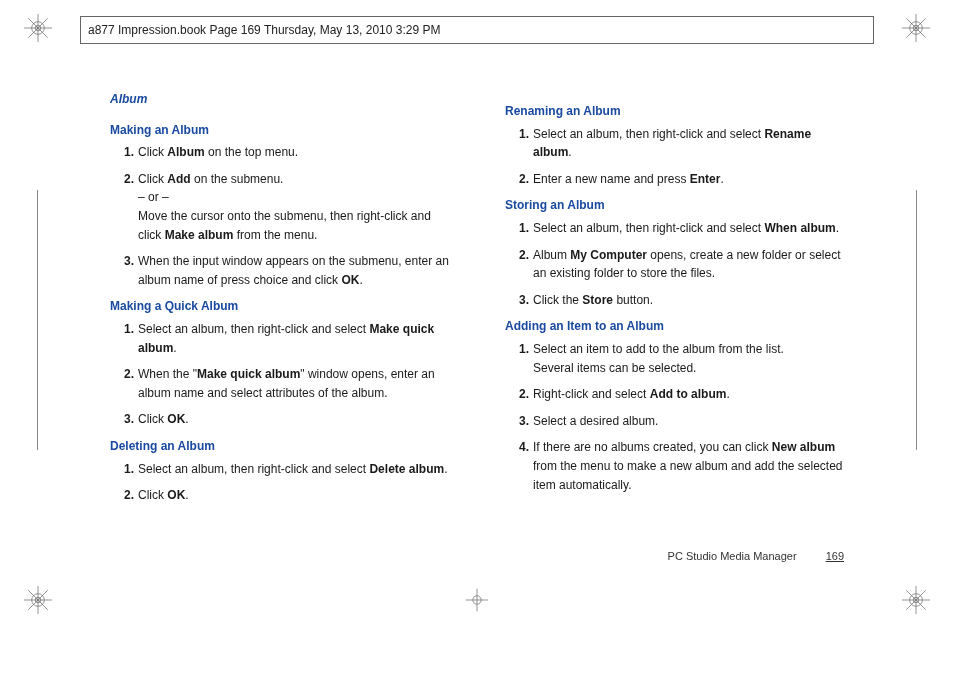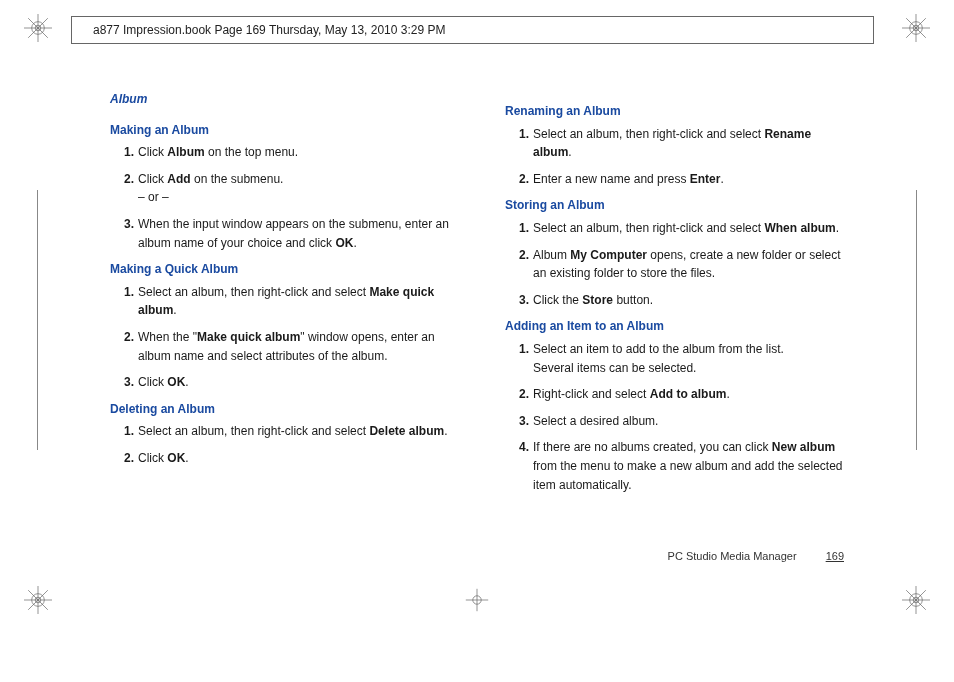--- a/index.html
+++ b/index.html
@@ -33,24 +33,24 @@
     width: 1px;
     background: #888;
     height: 260px;
   }
   .side-line-left { left: 37px; top: 190px; }
   .side-line-right { right: 37px; top: 190px; }
 
   .header-box {
     position: absolute;
     top: 16px;
-    left: 71px;
+    left: 80px;
     right: 80px;
     border: 1px solid #666;
-    padding: 6px 21px;
+    padding: 6px 7px;
     font-size: 12px;
     color: #222;
     background: #fff;
   }
 
   .page-frame {
     position: absolute;
     top: 90px;
     left: 110px;
     right: 110px;
@@ -177,23 +177,24 @@
     <div class="h-album">Album</div>
 
     <div class="h-sub first">Making an Album</div>
     <ol class="steps">
       <li><span class="num">1.</span>
         <span class="steptext"><span>Click </span><b>Album</b><span> on the top menu.</span></span>
       </li>
       <li><span class="num">2.</span>
         <span class="steptext"><span>Click </span><b>Add</b><span> on the submenu.</span></span>
         <div class="subtext">– or –</div>
-      </li>
-      <li><span class="num">3.</span>
-        <span class="steptext"><span>When the input window appears on the submenu, enter an album name of your choice and click </span><b>OK</b><span>.</span></span>
+        <div class="subtext"><span>Move the cursor onto the submenu, then right-click and click </span><b>Make album</b><span> from the menu.</span></div>
+      </li>
+      <li><span class="num">3.</span>
+        <span class="steptext"><span>When the input window appears on the submenu, enter an album name of press choice and click </span><b>OK</b><span>.</span></span>
       </li>
     </ol>
 
     <div class="h-sub">Making a Quick Album</div>
     <ol class="steps">
       <li><span class="num">1.</span>
         <span class="steptext"><span>Select an album, then right-click and select </span><b>Make quick album</b><span>.</span></span>
       </li>
       <li><span class="num">2.</span>
         <span class="steptext"><span>When the "</span><b>Make quick album</b><span>" window opens, enter an album name and select attributes of the album.</span></span>

